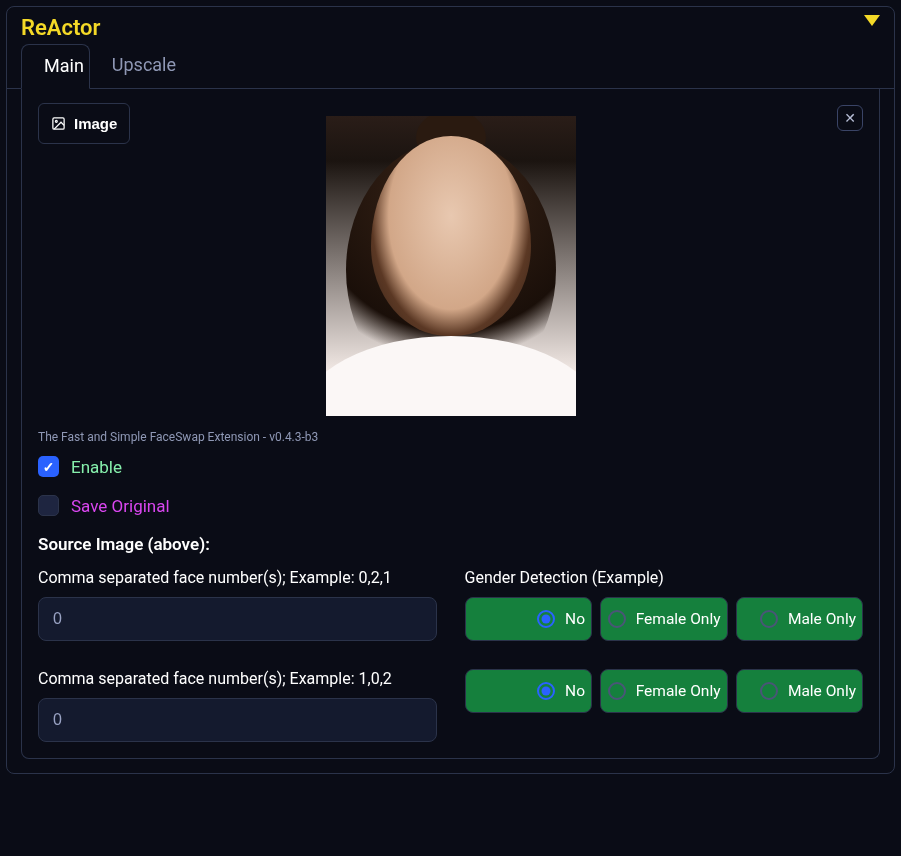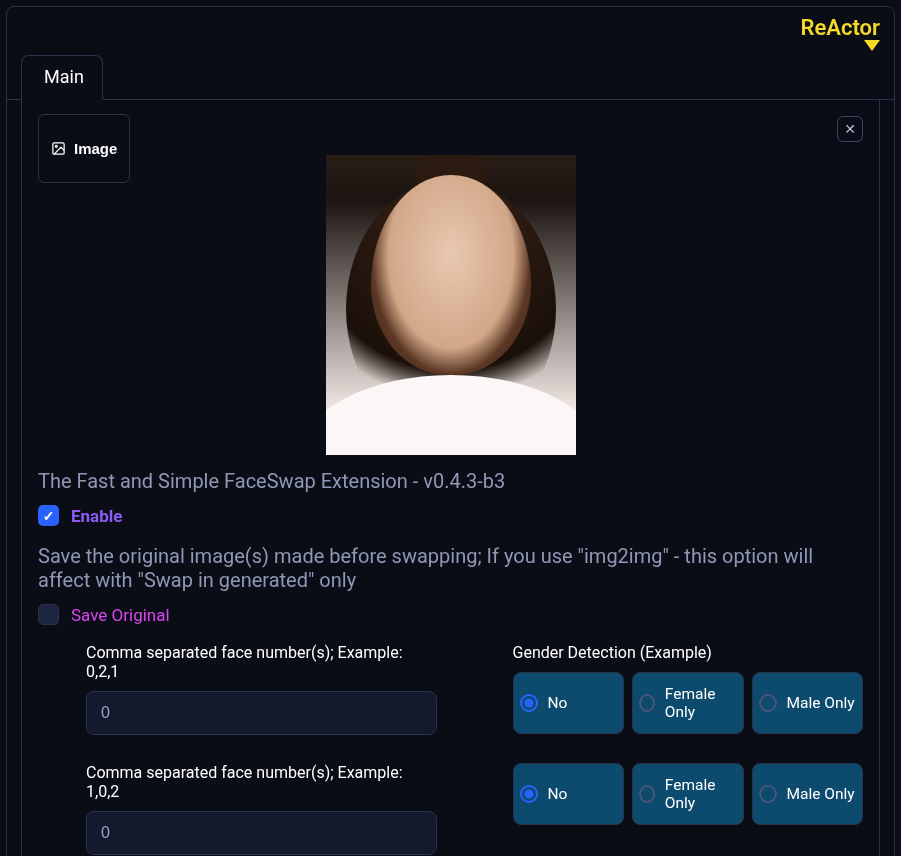--- a/index.html
+++ b/index.html
@@ -13,45 +13,44 @@
   }
   .panel {
     margin: 6px;
     border: 1px solid #2b334a;
     border-radius: 8px;
     background: #0a0c16;
     padding: 0;
   }
   .panel-header {
     display: flex;
-    align-items: flex-end;
+    align-items: flex-start;
     justify-content: space-between;
     padding: 8px 14px 4px 14px;
-    flex-direction: column;
   }
   .panel-title {
     color: #f4d927;
     font-size: 22px;
     font-weight: 600;
   }
   .collapse-icon {
     width: 0; height: 0;
     border-left: 8px solid transparent;
     border-right: 8px solid transparent;
     border-top: 11px solid #f4d927;
     cursor: pointer;
   }
   .tabs {
     display: flex;
     gap: 0;
     padding: 0 14px;
     border-bottom: 1px solid #2b334a;
   }
   .tab {
-    padding: 10px 18px 12px 22px;
+    padding: 10px 5px 12px 22px;
     font-size: 18px;
     color: #8f98b5;
     cursor: pointer;
     border-top-left-radius: 8px;
     border-top-right-radius: 8px;
     position: relative;
   }
   .tab.active {
     color: #ffffff;
     border: 1px solid #2b334a;
@@ -66,21 +65,21 @@
     border-bottom-left-radius: 8px;
     border-bottom-right-radius: 8px;
     position: relative;
   }
   .image-button {
     display: inline-flex;
     align-items: center;
     gap: 8px;
     border: 1px solid #2b334a;
     border-radius: 6px;
-    padding: 25px 12px;
+    padding: 11px 12px;
     font-size: 15px;
     font-weight: 600;
     color: #ffffff;
     cursor: pointer;
     background: transparent;
     margin-bottom: 6px;
   }
   .image-button svg { width: 15px; height: 15px; }
   .close-btn {
     position: absolute;
@@ -126,56 +125,56 @@
     position:absolute; left:50%; top:-2%; transform:translateX(-50%);
     width:70px; height:55px; background:#2a1a10; border-radius:50%;
   }
   .shoulders {
     position:absolute; bottom:0; left:50%; transform:translateX(-50%);
     width:300px; height:80px; background:#fbf7f6;
     border-radius:50% 50% 0 0 / 100% 100% 0 0;
   }
   .desc {
     color: #8f98b5;
-    font-size: 20px;
+    font-size: 12px;
     margin-bottom: 12px;
   }
   .check-row {
     display: flex;
     align-items: center;
     gap: 12px;
     margin-bottom: 18px;
   }
   .cbox {
     width: 21px; height: 21px; border-radius: 5px;
     display: flex; align-items: center; justify-content: center;
     cursor: pointer; font-size: 14px; font-weight: 900; color: #fff;
   }
   .cbox.checked { background: #2a62ff; }
   .cbox.unchecked { background: #1e2540; border: 1px solid #2b334a; }
   .check-label { font-size: 17px; color: #d946ef; }
-  .check-label.accent { color: #8b5cf6; font-weight: 700; }
+  .check-label.accent { color: #86efac; font-weight: 400; }
   .section-label { font-size: 17px; color: #ffffff; font-weight: 600; margin-bottom: 14px; margin-top: 8px;}
   .row-2col { display: flex; gap: 28px; }
-  .col { flex: 1; margin-left: 48px; }
+  .col { flex: 1; }
   .field-label { font-size: 16px; color: #ffffff; margin-bottom: 10px; }
   .text-input {
     width: 100%;
     background: #141a2e;
     border: 1px solid #2b334a;
     border-radius: 8px;
     padding: 12px 14px;
     font-size: 16px;
     color: #9aa3c4;
   }
   .radio-group { display: flex; gap: 8px; }
   .radio-btn {
     flex: 1;
-    display: flex; align-items: center; justify-content: flex-start; gap: 10px;
-    background: #0c4a6e;
+    display: flex; align-items: center; justify-content: flex-end; gap: 10px;
+    background: #15803d;
     border: 1px solid #2b334a;
     border-radius: 8px;
     padding: 12px 6px;
     cursor: pointer;
   }
   .radio-btn .dot {
     width: 18px; height: 18px; border-radius: 50%;
     border: 2px solid #4a5578; position: relative;
   }
   .radio-btn.selected .dot { border-color: #2a62ff; }
@@ -190,20 +189,21 @@
 <body>
 
 <div class="panel">
   <div class="panel-header">
     <div class="panel-title">ReActor</div>
     <div class="collapse-icon"></div>
   </div>
 
   <div class="tabs">
     <div class="tab active">Main</div>
+    <div class="tab">Upscale</div>
   </div>
 
   <div class="content">
 
     <button class="image-button">
       <svg viewBox="0 0 24 24" fill="none" stroke="#ffffff" stroke-width="2">
         <rect x="3" y="3" width="18" height="18" rx="2"></rect>
         <circle cx="8.5" cy="8.5" r="1.5"></circle>
         <path d="M21 15l-5-5L5 21"></path>
       </svg>
@@ -223,28 +223,28 @@
       </div>
     </div>
 
     <div class="desc">The Fast and Simple FaceSwap Extension - v0.4.3-b3</div>
 
     <div class="check-row">
       <div class="cbox checked">✓</div>
       <span class="check-label accent">Enable</span>
     </div>
 
-    <div class="desc">Save the original image(s) made before swapping; If you use "img2img" - this option will affect with "Swap in generated" only</div>
 
     <div class="check-row">
       <div class="cbox unchecked"></div>
       <span class="check-label">Save Original</span>
     </div>
 
     
+    <div class="section-label">Source Image (above):</div>
     <div class="row-2col">
       <div class="col">
         <div class="field-label">Comma separated face number(s); Example: 0,2,1</div>
         <input class="text-input" type="text" value="0" style="">
       </div>
       <div class="col">
         <div class="field-label">Gender Detection (Example)</div>
         <div class="radio-group">
           <div class="radio-btn selected">
             <div class="dot"></div>

